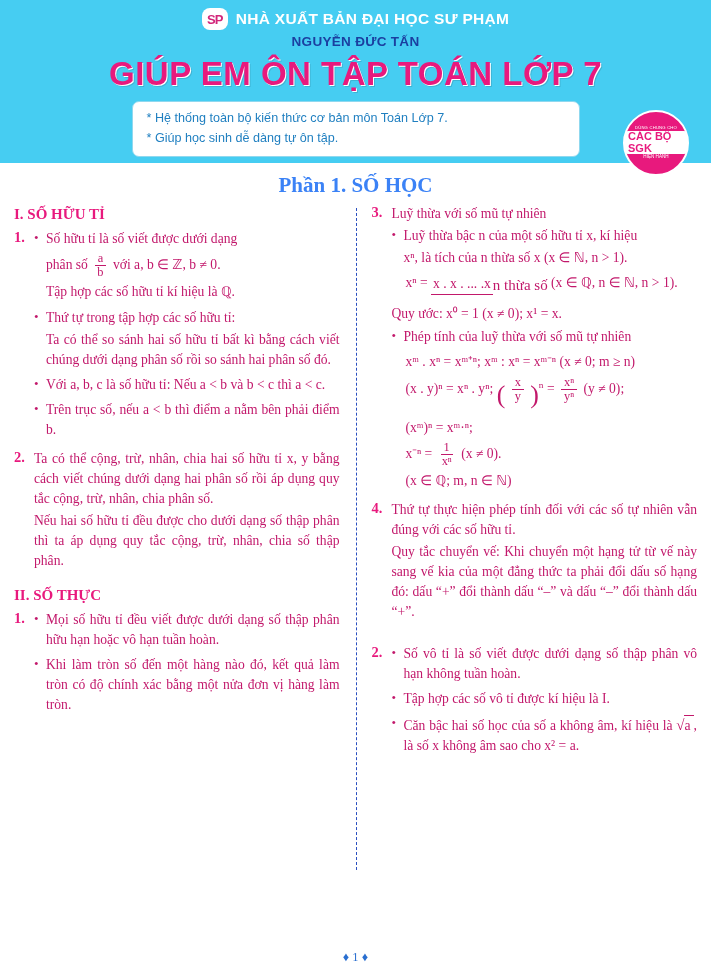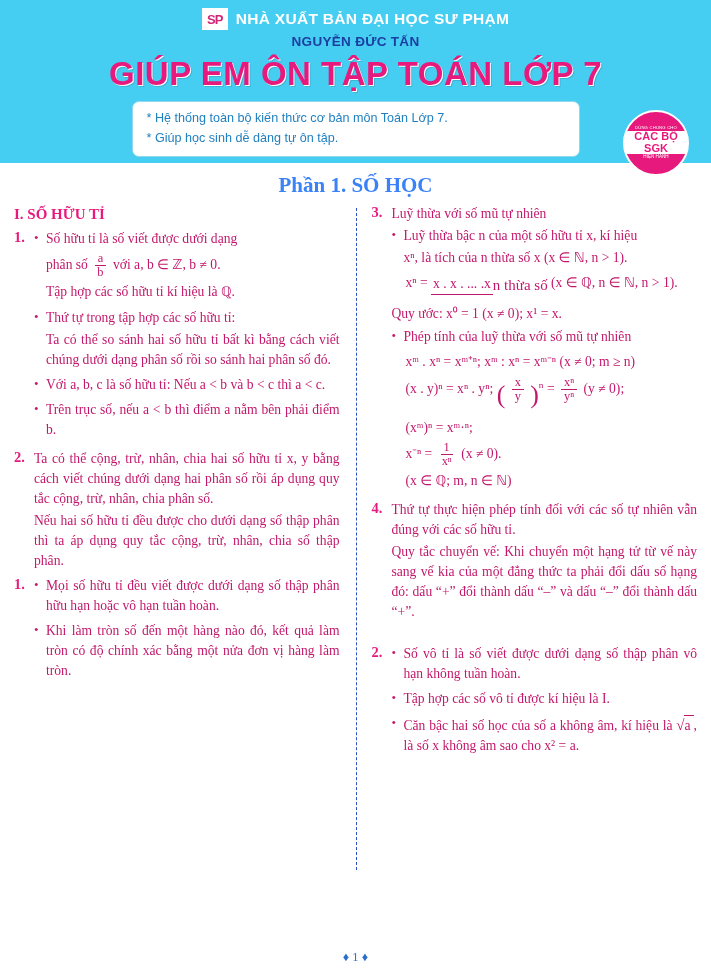--- a/index.html
+++ b/index.html
@@ -18,21 +18,21 @@
     background:#46cdf2;
     padding:8px 0 6px 0;
     text-align:center;
     position:relative;
   }
   .pub-row{
     display:flex;align-items:center;justify-content:center;gap:8px;
     margin-bottom:4px;
   }
   .sp-logo{
-    width:26px;height:22px;background:#ffffff;border-radius:0;
+    width:26px;height:22px;background:#ffffff;border-radius:8px;
     display:flex;align-items:center;justify-content:center;
     color:#d2267a;font-weight:bold;font-size:13px;font-family:"Liberation Sans",sans-serif;
     letter-spacing:-1px;
   }
   .pub-name{
     color:#ffffff;font-family:"Liberation Sans",sans-serif;font-weight:bold;
     font-size:15.5px;letter-spacing:.3px;
   }
   .author{
     color:#1b3fa0;font-family:"Liberation Sans",sans-serif;font-weight:bold;
@@ -50,21 +50,21 @@
   }
   .bullets-box div{
     color:#1f7fc0;font-family:"Liberation Sans",sans-serif;font-size:12.6px;
     line-height:1.55;
   }
   .seal{
     position:absolute;right:22px;top:110px;
     width:62px;height:62px;border-radius:50%;
     background:#e8197d;color:#ffffff;
     display:flex;flex-direction:column;align-items:center;justify-content:center;
-    font-family:"Liberation Sans",sans-serif;text-align:center;line-height:1.05;
+    font-family:"Liberation Sans",sans-serif;text-align:left;line-height:1.05;
     border:2px solid #ffffff;
   }
   .seal .s1{font-size:4.2px;letter-spacing:.2px;}
   .seal .s2{font-size:11px;font-weight:bold;background:#ffffff;color:#e8197d;border-radius:3px;padding:0 3px;margin:1px 0;}
   .seal .s3{font-size:4.6px;}
 
   
   .part-title{
     text-align:center;color:#3b82f6;font-weight:bold;font-size:21px;
     margin:10px 0 6px 0;font-family:"Liberation Serif",serif;
@@ -205,20 +205,21 @@
       </div>
 
       <div class="item" style="margin-top:5px">
         <div class="num">2.</div>
         <div class="content">
           <p class="t">Ta có thể cộng, trừ, nhân, chia hai số hữu tỉ x, y bằng cách viết chúng dưới dạng hai phân số rồi áp dụng quy tắc cộng, trừ, nhân, chia phân số.</p>
           <p class="t">Nếu hai số hữu tỉ đều được cho dưới dạng số thập phân thì ta áp dụng quy tắc cộng, trừ, nhân, chia số thập phân.</p>
         </div>
       </div>
 
+      <h2 class="sec" style="margin-top:14px">II. SỐ THỰC</h2>
 
       <div class="item">
         <div class="num">1.</div>
         <div class="content">
           <div class="bl">
             <div class="dot">•</div>
             <div style="flex:1">
               <p class="t">Mọi số hữu tỉ đều viết được dưới dạng số thập phân hữu hạn hoặc vô hạn tuần hoàn.</p>
             </div>
           </div>

